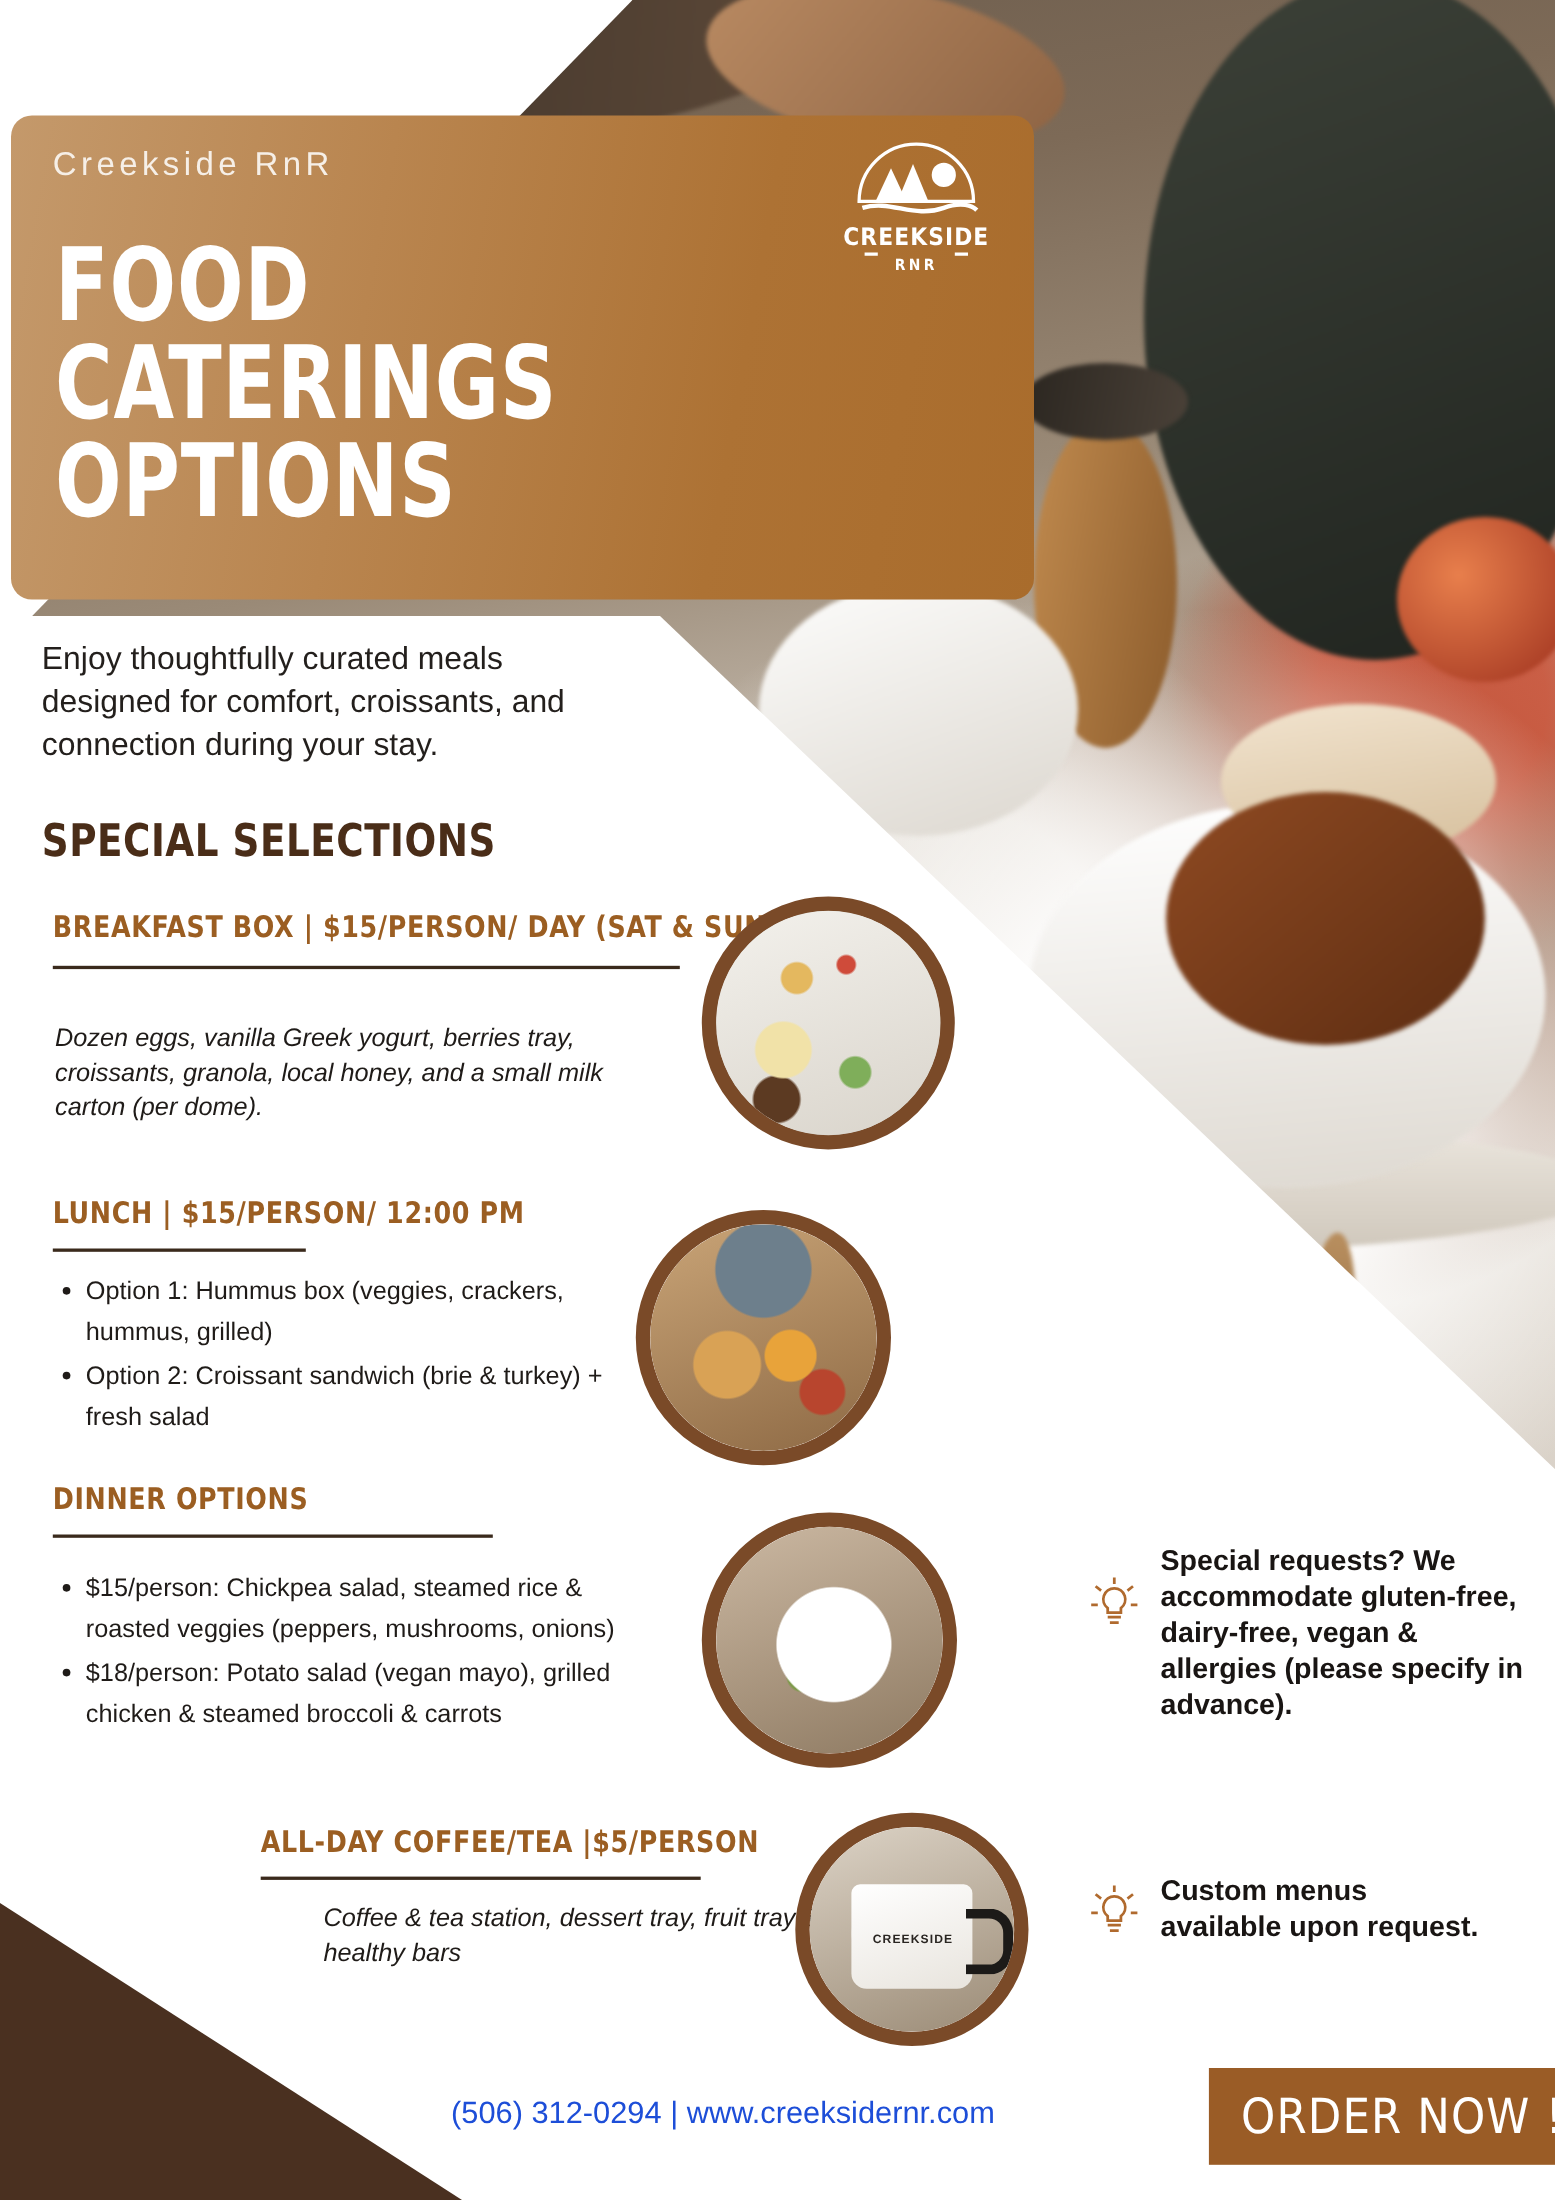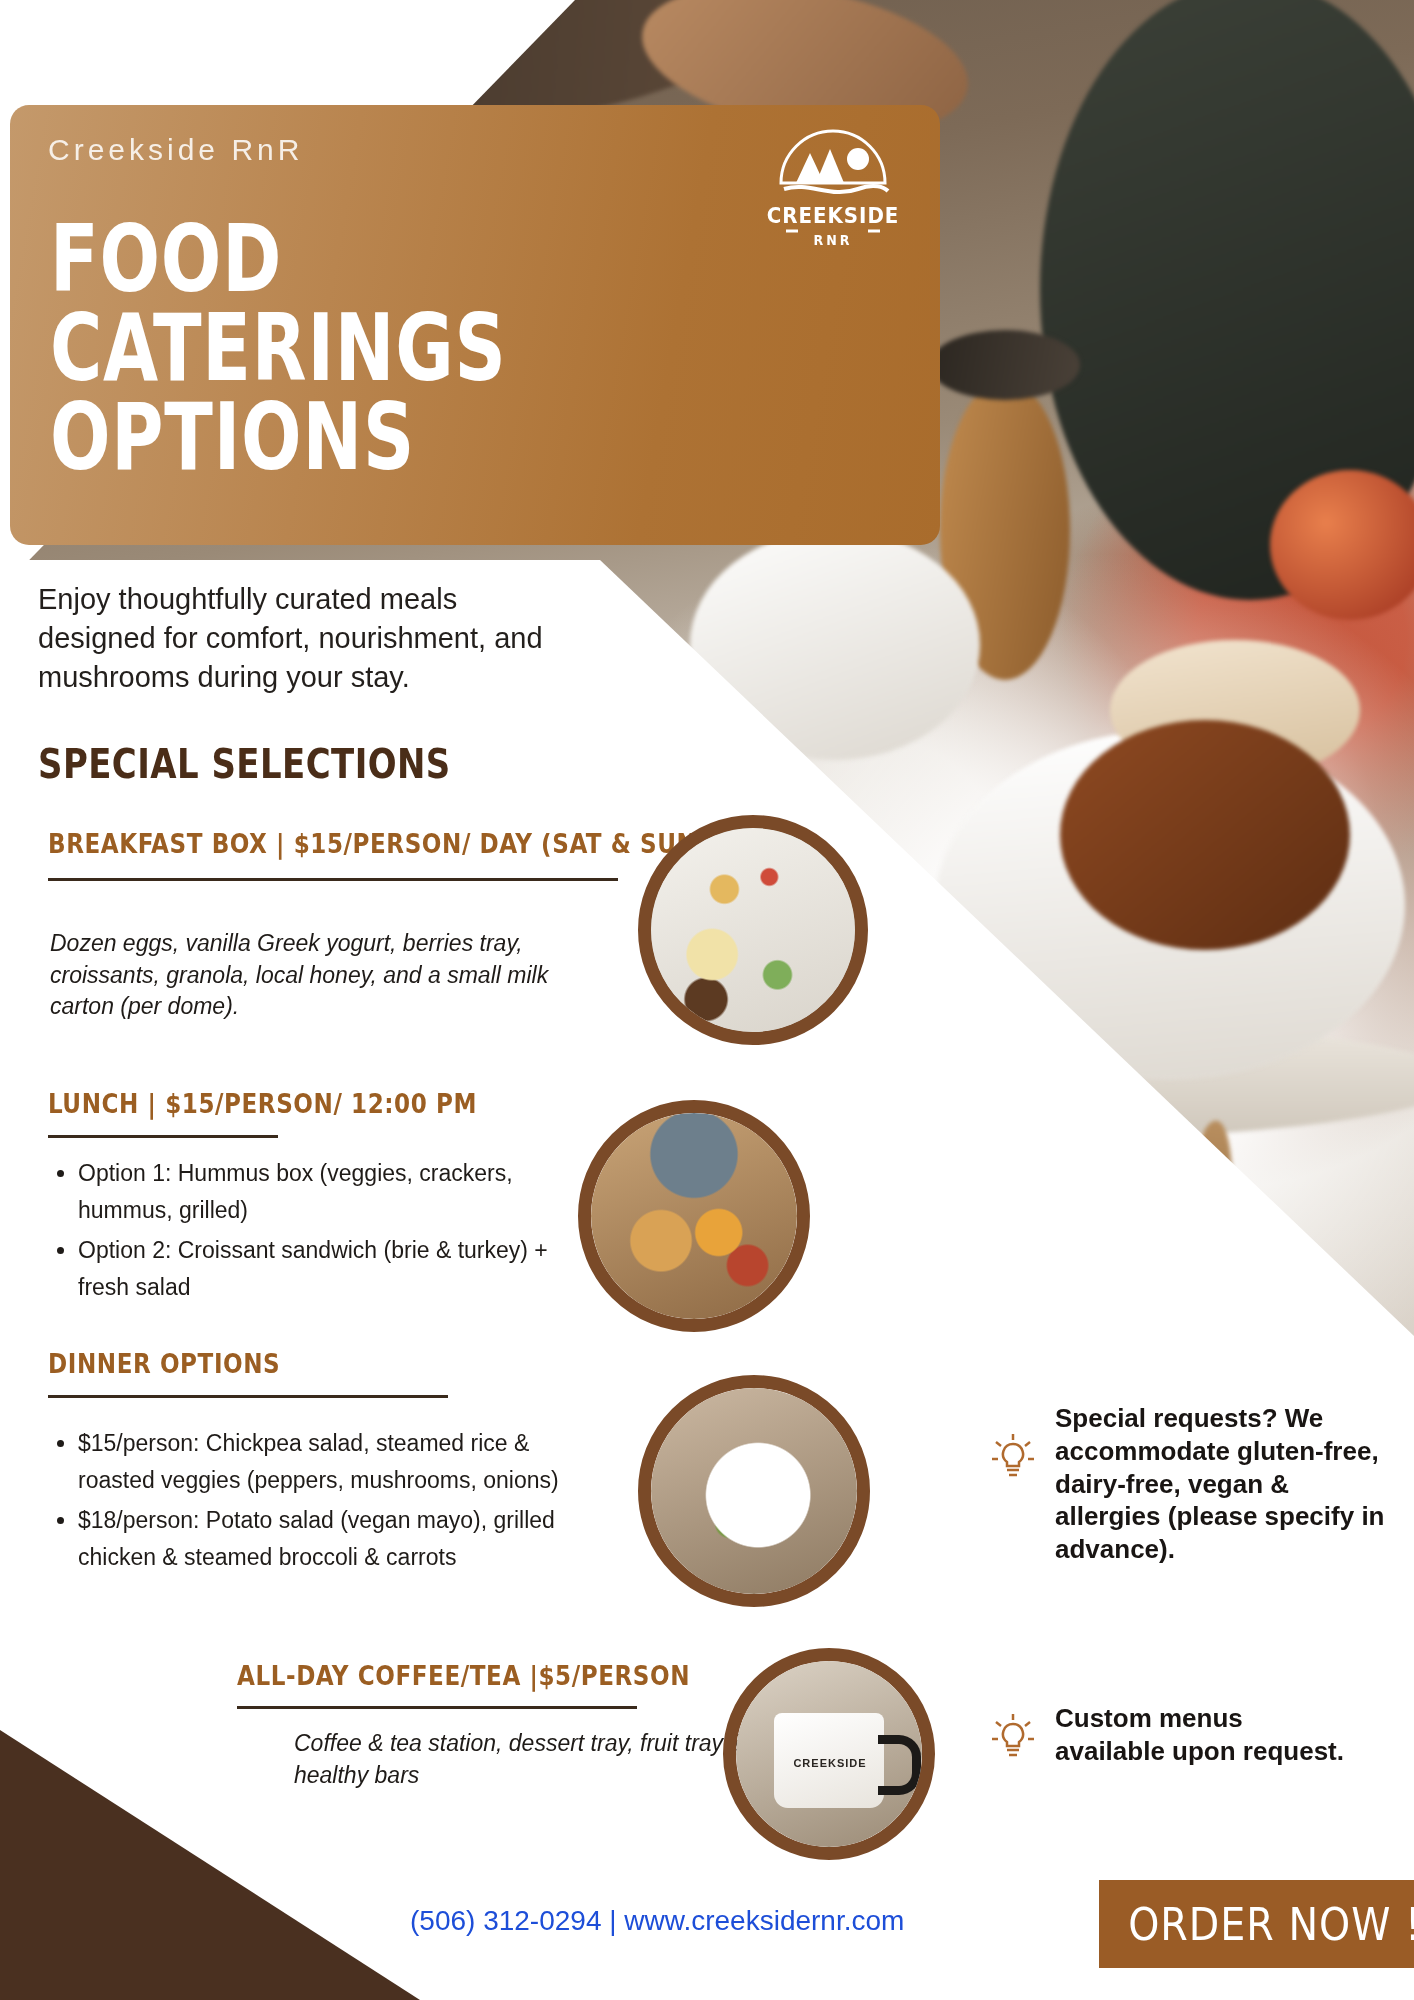--- a/index.html
+++ b/index.html
@@ -376,21 +376,21 @@
         <circle cx="100" cy="36" r="11" fill="#ffffff"></circle>
         <path d="M26 66 C 52 58, 72 76, 100 66 C 116 60, 126 64, 130 68" stroke="#ffffff" stroke-width="4" fill="none"></path>
         <text x="75" y="100" text-anchor="middle" fill="#ffffff" font-family="DejaVu Sans Condensed, Liberation Sans, sans-serif" font-size="22" font-weight="bold" letter-spacing="1">CREEKSIDE</text>
         <text x="75" y="122" text-anchor="middle" fill="#ffffff" font-family="DejaVu Sans Condensed, Liberation Sans, sans-serif" font-size="14" font-weight="bold" letter-spacing="3">RNR</text>
         <line x1="28" y1="108" x2="40" y2="108" stroke="#ffffff" stroke-width="3"></line>
         <line x1="110" y1="108" x2="122" y2="108" stroke="#ffffff" stroke-width="3"></line>
       </svg>
     </div>
   </div>
 
-  <div class="intro">Enjoy thoughtfully curated meals designed for comfort, nourishment, and mushrooms during your stay.</div>
+  <div class="intro">Enjoy thoughtfully curated meals designed for comfort, croissants, and connection during your stay.</div>
 
   <div class="section-title">SPECIAL SELECTIONS</div>
 
   <div class="item-head" style="left:48px; top:828px;">BREAKFAST BOX  |   $15/PERSON/ DAY (SAT &amp; SUN)</div>
   <div class="rule" style="left:48px; top:878px; width:570px;"></div>
   <div class="body-text" style="left:50px; top:928px; width:520px;">Dozen eggs, vanilla Greek yogurt, berries tray, croissants, granola, local honey, and a small milk carton (per dome).</div>
 
   <div class="circle c1">
       <div class="inner"></div>
     </div>

